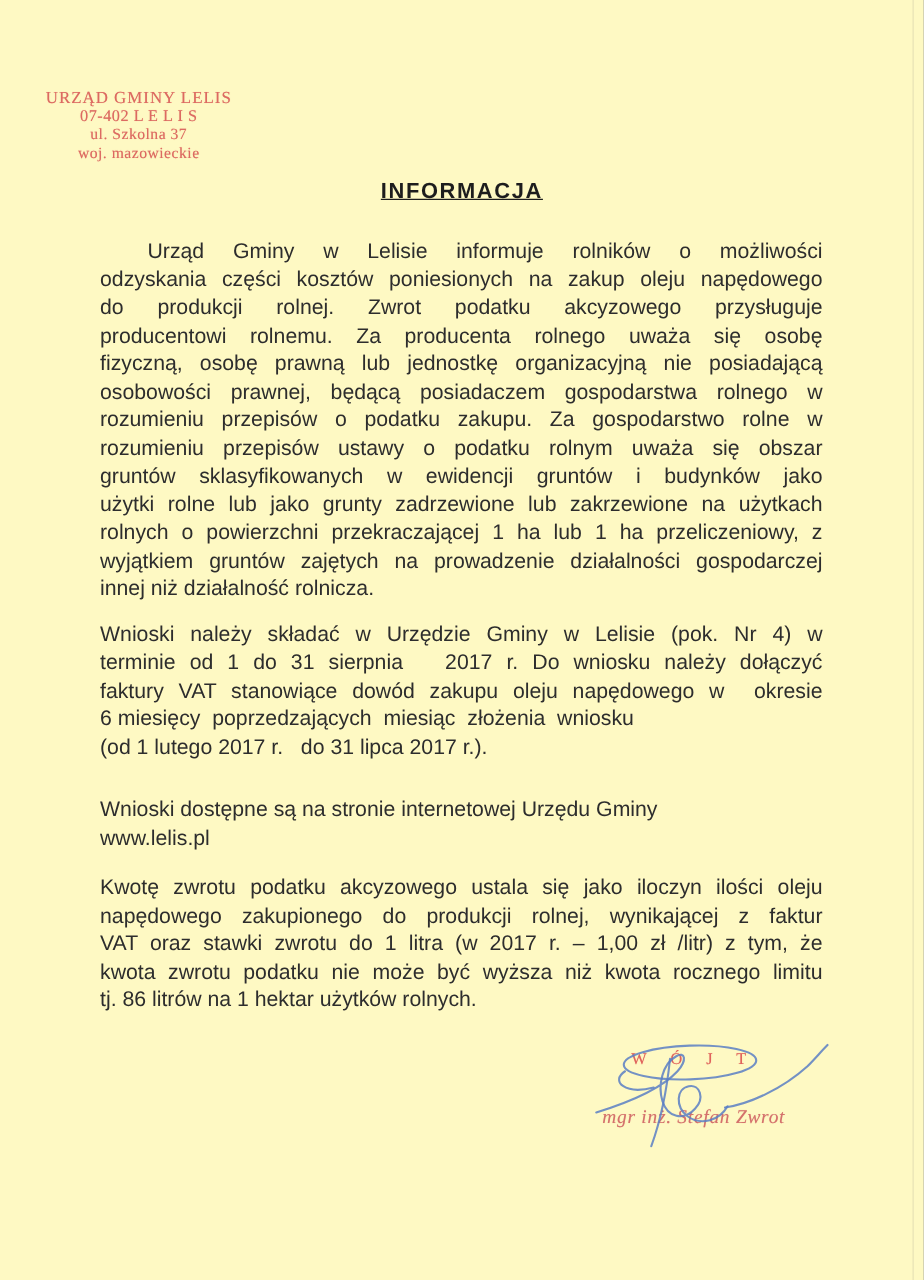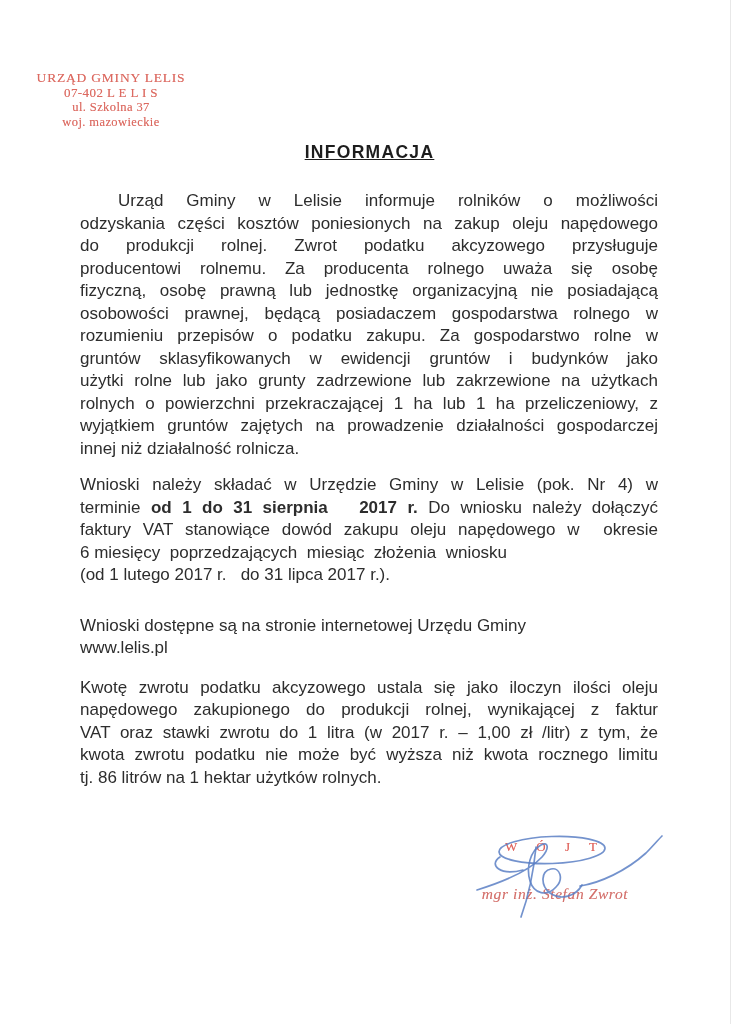--- a/index.html
+++ b/index.html
@@ -1,20 +1,20 @@
 <!DOCTYPE html>
 <html><head>
 <meta charset="utf-8">
 <style>
   html,body{margin:0;padding:0;background:#9a9a9a;}
   .page{
     position:relative;
     width:739px;height:1024px;
     margin:0 auto;
-    background:#ffffff;
+    background:#fef9c3;
     overflow:hidden;
     font-family:"Liberation Sans", sans-serif;
     color:#2d2d2d;
   }
   
   .scan-edge{position:absolute;right:8px;top:0;bottom:0;width:1px;background:rgba(110,110,110,.16);}
 
   
   .stamp{
     position:absolute;left:36px;top:71px;width:150px;
@@ -38,21 +38,21 @@
     position:absolute;left:80px;top:190px;width:578px;
     font-size:17px;line-height:22.5px;
   }
   .para{margin:0;}
   .para.gap-a{margin-bottom:14px;}
   .para.gap-b{margin-bottom:28px;}
   .para.gap-c{margin-bottom:17px;}
   .ln{min-height:22.5px;}
   .ln.j{text-align:justify;text-align-last:justify;}
   .ln.ind{text-indent:38px;}
-  .ln .b{font-weight:bold;margin-top:32px;}
+  .ln .b{font-weight:normal;margin-top:32px;}
 
   
   .signature{position:absolute;left:430px;top:823px;width:280px;height:105px;}
   .sig-role{
     position:absolute;left:0;top:16px;width:250px;text-align:center;
     font-family:"Liberation Serif", serif;
     font-size:13px;letter-spacing:8px;color:#e0635c;
     text-shadow:0 0 .6px rgba(224,99,92,.5);
   }
   .sig-name{
@@ -80,20 +80,21 @@
 
   <div class="body">
     <div class="para gap-a">
         <div class="ln j ind">Urząd Gminy w Lelisie informuje rolników o możliwości</div>
         <div class="ln j">odzyskania części kosztów poniesionych na zakup oleju napędowego</div>
         <div class="ln j">do produkcji rolnej. Zwrot podatku akcyzowego przysługuje</div>
         <div class="ln j">producentowi rolnemu. Za producenta rolnego uważa się osobę</div>
         <div class="ln j">fizyczną, osobę prawną lub jednostkę organizacyjną nie posiadającą</div>
         <div class="ln j">osobowości prawnej, będącą posiadaczem gospodarstwa rolnego w</div>
         <div class="ln j">rozumieniu przepisów o podatku zakupu. Za gospodarstwo rolne w</div>
+        <div class="ln j">rozumieniu przepisów ustawy o podatku rolnym uważa się obszar</div>
         <div class="ln j">gruntów sklasyfikowanych w ewidencji gruntów i budynków jako</div>
         <div class="ln j">użytki rolne lub jako grunty zadrzewione lub zakrzewione na użytkach</div>
         <div class="ln j">rolnych o powierzchni przekraczającej 1 ha lub 1 ha przeliczeniowy, z</div>
         <div class="ln j">wyjątkiem gruntów zajętych na prowadzenie działalności gospodarczej</div>
         <div class="ln">innej niż działalność rolnicza.</div>
       </div>
     <div class="para gap-b">
         <div class="ln j">Wnioski należy składać w Urzędzie Gminy w Lelisie (pok. Nr 4) w</div>
         <div class="ln j"><span>terminie </span><span class="b">od 1 do 31 sierpnia &nbsp; 2017 r.</span><span> Do wniosku należy dołączyć</span></div>
         <div class="ln j">faktury VAT stanowiące dowód zakupu oleju napędowego w &nbsp;okresie</div>

